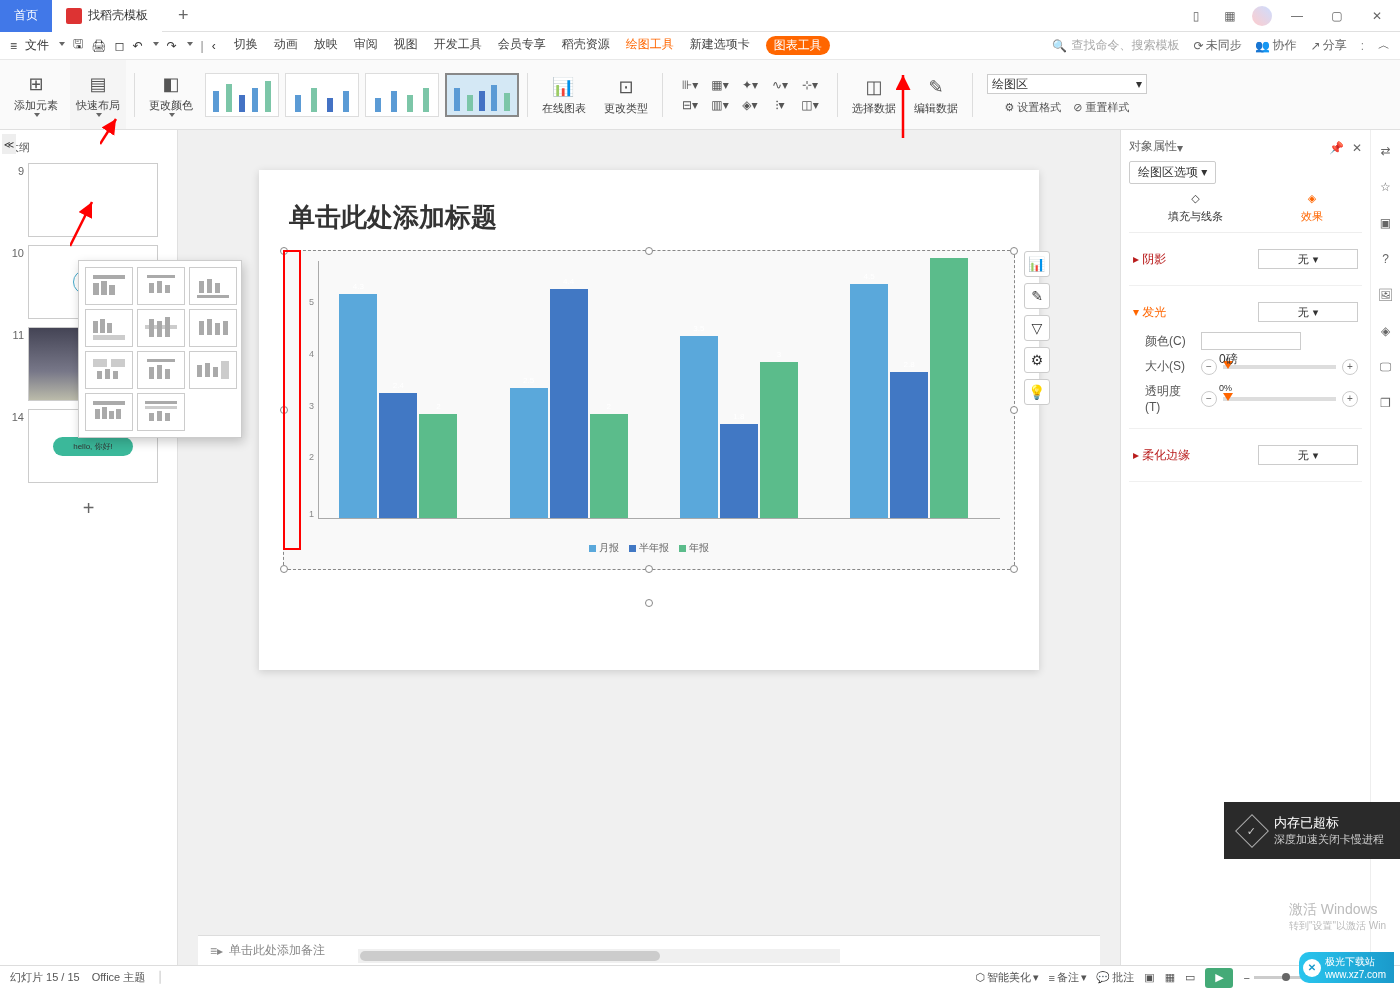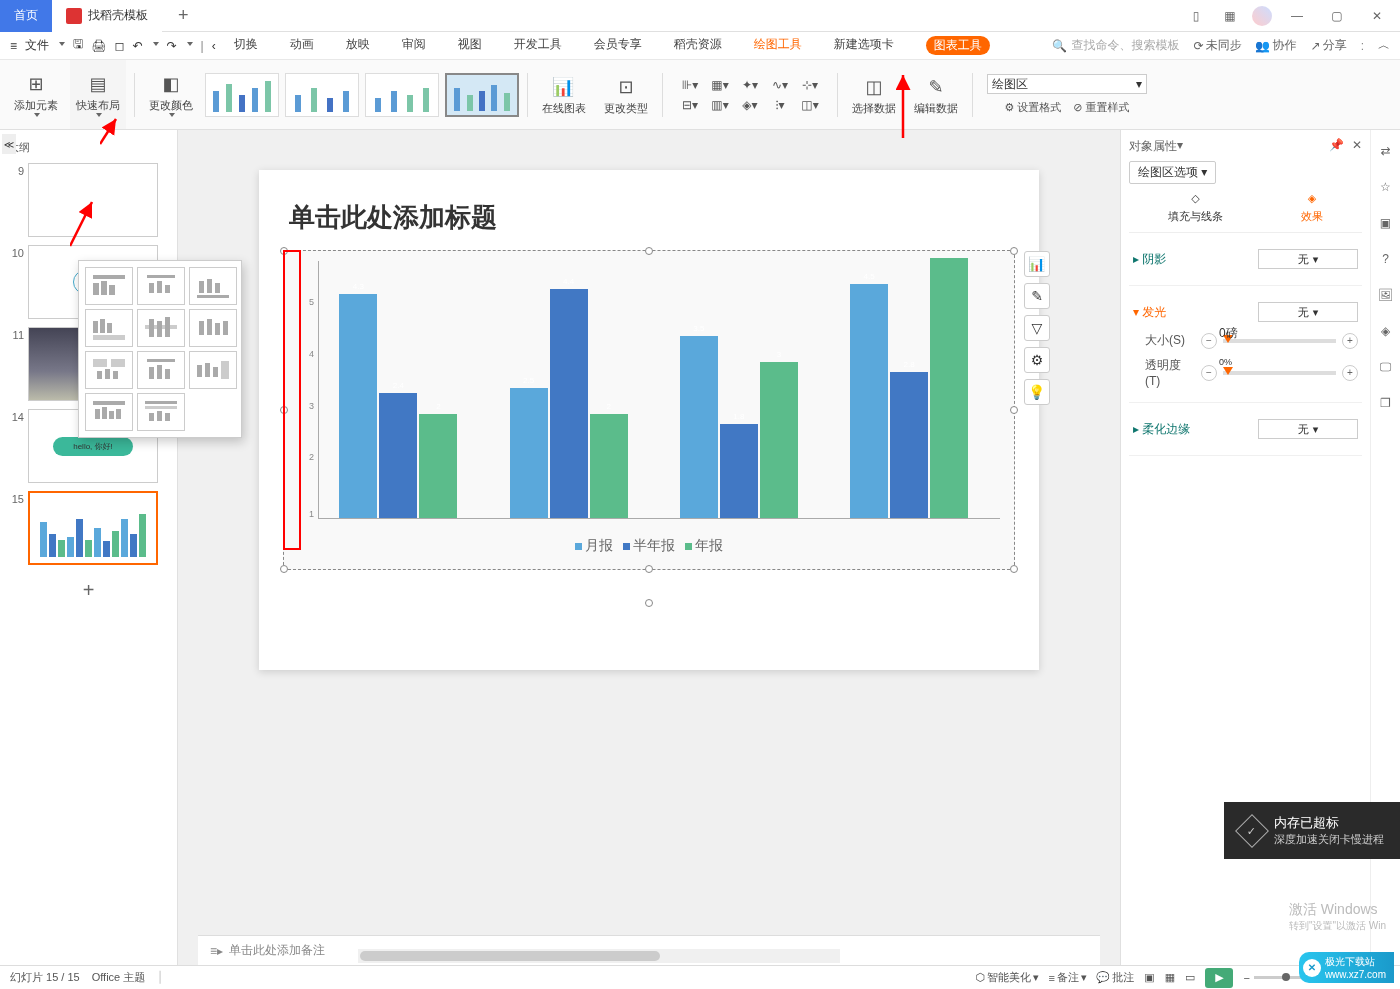--- a/index.html
+++ b/index.html
@@ -17,21 +17,21 @@
 .tab-file .dot { color: #f80; margin-left: 6px; }
 .plus { padding: 0 16px; font-size: 18px; color: #666; cursor: pointer; }
 .title-right { margin-left: auto; display: flex; align-items: center; gap: 10px; padding-right: 8px; }
 .tr-icon { width: 24px; height: 24px; display: flex; align-items: center; justify-content: center; color: #666; cursor: pointer; }
 .avatar { width: 20px; height: 20px; border-radius: 50%; background: linear-gradient(45deg,#fcc,#cdf); }
 .winbtn { width: 30px; height: 30px; display: flex; align-items: center; justify-content: center; color: #666; }
 
 
 .menubar { height: 28px; display: flex; align-items: center; padding: 0 10px; gap: 4px; border-bottom: 1px solid #e8e8e8; }
 .mb-left { display: flex; align-items: center; gap: 8px; }
-.mb-menu { display: flex; gap: 32px; margin-left: 14px; }
+.mb-menu { display: flex; gap: 16px; margin-left: 14px; }
 .mb-item { cursor: pointer; color: #444; }
 .mb-item.draw { color: #f60; }
 .mb-item.badge { background: #f60; color: #fff; padding: 1px 8px; border-radius: 10px; position: relative; }
 .mb-right { margin-left: auto; display: flex; gap: 14px; align-items: center; }
 .search-box { color: #aaa; display: flex; align-items: center; gap: 4px; }
 .mb-link { color: #666; cursor: pointer; display: flex; align-items: center; gap: 2px; }
 .caret-line { color: #888; }
 
 
 .ribbon { height: 70px; background: #fafafa; border-bottom: 1px solid #e0e0e0; display: flex; align-items: center; padding: 0 8px; gap: 6px; }
@@ -80,43 +80,43 @@
 .red-rect { position: absolute; left: 24px; top: 80px; width: 18px; height: 300px; border: 2px solid #f00; pointer-events: none; }
 .chart-side-tools { position: absolute; right: -36px; top: 0; display: flex; flex-direction: column; gap: 6px; }
 .cst { width: 26px; height: 26px; border: 1px solid #ccc; background: #fff; border-radius: 3px; display: flex; align-items: center; justify-content: center; cursor: pointer; font-size: 14px; }
 
 .chart-inner { position: absolute; inset: 10px; }
 .y-axis { position: absolute; left: 0; top: 0; bottom: 40px; width: 22px; }
 .y-tick { position: absolute; right: 2px; font-size: 9px; color: #888; }
 .plot { position: absolute; left: 24px; right: 4px; top: 0; bottom: 40px; border-left: 1px solid #aaa; border-bottom: 1px solid #aaa; }
 .x-labels { position: absolute; left: 24px; right: 4px; bottom: 22px; display: flex; }
 .x-lab { flex: 1; text-align: center; font-size: 9px; color: #888; }
-.legend { position: absolute; bottom: 4px; left: 0; right: 0; display: flex; justify-content: center; gap: 10px; font-size: 14px; color: #666; }
+.legend { position: absolute; bottom: 4px; left: 0; right: 0; display: flex; justify-content: center; gap: 10px; font-size: 10px; color: #666; }
 .legend span { display: flex; align-items: center; gap: 3px; }
 .legend i { width: 7px; height: 7px; display: inline-block; }
 .bargroup { position: absolute; bottom: 0; display: flex; gap: 2px; align-items: flex-end; }
 .bargroup .b { width: 38px; position: relative; }
 .bargroup .b .lbl { position: absolute; top: -12px; width: 100%; text-align: center; font-size: 8px; color: #fff; }
 .c1 { background: #5aa8db; } .c2 { background: #4178c4; } .c3 { background: #5bbc8b; }
 
 .h-scroll { position: absolute; bottom: 2px; left: 180px; right: 280px; height: 14px; background: #f0f0f0; }
 .h-thumb { position: absolute; left: 2px; top: 2px; height: 10px; width: 300px; background: #ccc; border-radius: 5px; }
 
 .notes-area { display: flex; align-items: center; gap: 6px; padding: 6px 12px; color: #888; border-top: 1px solid #ddd; background: #fff; margin-top: auto; }
 
 
 .prop-panel { width: 250px; background: #fff; border-left: 1px solid #e0e0e0; padding: 6px 8px; position: relative; }
-.prop-header { display: flex; justify-content: space-between; align-items: flex-start; padding: 2px 0 6px 0; color: #666; }
+.prop-header { display: flex; justify-content: space-between; align-items: flex-end; padding: 2px 0 6px 0; color: #666; }
 .prop-dd { display: inline-block; border: 1px solid #ccc; padding: 2px 8px; border-radius: 2px; cursor: pointer; }
 .prop-tabs { display: flex; justify-content: space-around; border-bottom: 1px solid #eee; padding: 8px 0; }
 .prop-tab { display: flex; flex-direction: column; align-items: center; gap: 4px; cursor: pointer; font-size: 11px; }
 .prop-tab.active { color: #f60; }
 .prop-section { padding: 10px 0; border-bottom: 1px solid #f0f0f0; }
 .prop-row { display: flex; align-items: center; justify-content: space-between; padding: 6px 4px; }
-.prop-row .lab { color: #0f766e; }
+.prop-row .lab { color: #b91c1c; }
 .prop-row.glow .lab { color: #f60; }
 .prop-select { width: 100px; height: 20px; border: 1px solid #ccc; display: flex; align-items: center; justify-content: center; gap: 4px; font-size: 11px; }
 .slider-row { display: flex; align-items: center; gap: 6px; padding: 4px 4px 4px 16px; }
 .slider-row .slab { width: 50px; color: #555; }
 .slider { flex: 1; height: 4px; background: #ddd; position: relative; }
 .slider .tk { position: absolute; top: -4px; left: 0; width: 0; height: 0; border: 5px solid transparent; border-top: 8px solid #f60; }
 .stepbtn { width: 16px; height: 16px; border: 1px solid #ccc; border-radius: 50%; display: flex; align-items: center; justify-content: center; font-size: 10px; color: #666; cursor: pointer; }
 .color-swatch { width: 100px; height: 18px; border: 1px solid #ccc; }
 
 
@@ -340,37 +340,20 @@
       </div>
     <div class="slide-thumb">
         <div class="num">11</div>
         <div class="prev" style="background:linear-gradient(#445,#778 60%,#bba);"></div>
       </div>
     <div class="slide-thumb">
         <div class="num">14</div>
         <div class="prev">
           <div style="background:#3bb89a;color:#333;padding:4px 20px;border-radius:12px;font-size:8px">hello, 你好!</div>
         </div>
-      </div>
-    <div class="slide-thumb selected">
-        <div class="num">15</div>
-        <div class="prev" style="display:flex;align-items:flex-end;gap:2px;padding:6px">
-      <div style="width:7px;height:60%;background:#5aa8db"></div>
-          <div style="width:7px;height:40%;background:#4178c4"></div>
-          <div style="width:7px;height:30%;background:#5bbc8b"></div>
-      <div style="width:7px;height:35%;background:#5aa8db"></div>
-          <div style="width:7px;height:65%;background:#4178c4"></div>
-          <div style="width:7px;height:30%;background:#5bbc8b"></div>
-      <div style="width:7px;height:50%;background:#5aa8db"></div>
-          <div style="width:7px;height:28%;background:#4178c4"></div>
-          <div style="width:7px;height:45%;background:#5bbc8b"></div>
-      <div style="width:7px;height:65%;background:#5aa8db"></div>
-          <div style="width:7px;height:40%;background:#4178c4"></div>
-          <div style="width:7px;height:75%;background:#5bbc8b"></div>
-    </div>
       </div>
     <div class="thumb-add">+</div>
   </div>
 
   <div class="layout-dd">
     <div class="layout-opt">
         <svg>
           <rect x="4" y="4" width="32" height="4" fill="#aaa"></rect>
           <rect x="4" y="12" width="6" height="12" fill="#aaa"></rect>
           <rect x="12" y="10" width="6" height="14" fill="#aaa"></rect>
@@ -588,20 +571,24 @@
     <div class="prop-section">
       <div class="prop-row">
         <span class="lab">▸ <span>阴影</span></span>
         <div class="prop-select"><span>无</span> ▾</div>
       </div>
     </div>
     <div class="prop-section">
       <div class="prop-row glow">
         <span class="lab">▾ <span>发光</span></span>
         <div class="prop-select"><span>无</span> ▾</div>
+      </div>
+      <div class="slider-row">
+        <div class="slab">颜色(C)</div>
+        <div class="color-swatch"></div>
       </div>
       <div class="slider-row">
         <div class="slab">大小(S)</div>
         <div class="stepbtn">−</div>
         <div class="slider">
             <div class="tk"></div>
             <span style="position:absolute;top:-14px;left:-4px;font-size:12px">0磅</span>
           </div>
         <div class="stepbtn">+</div>
       </div>

